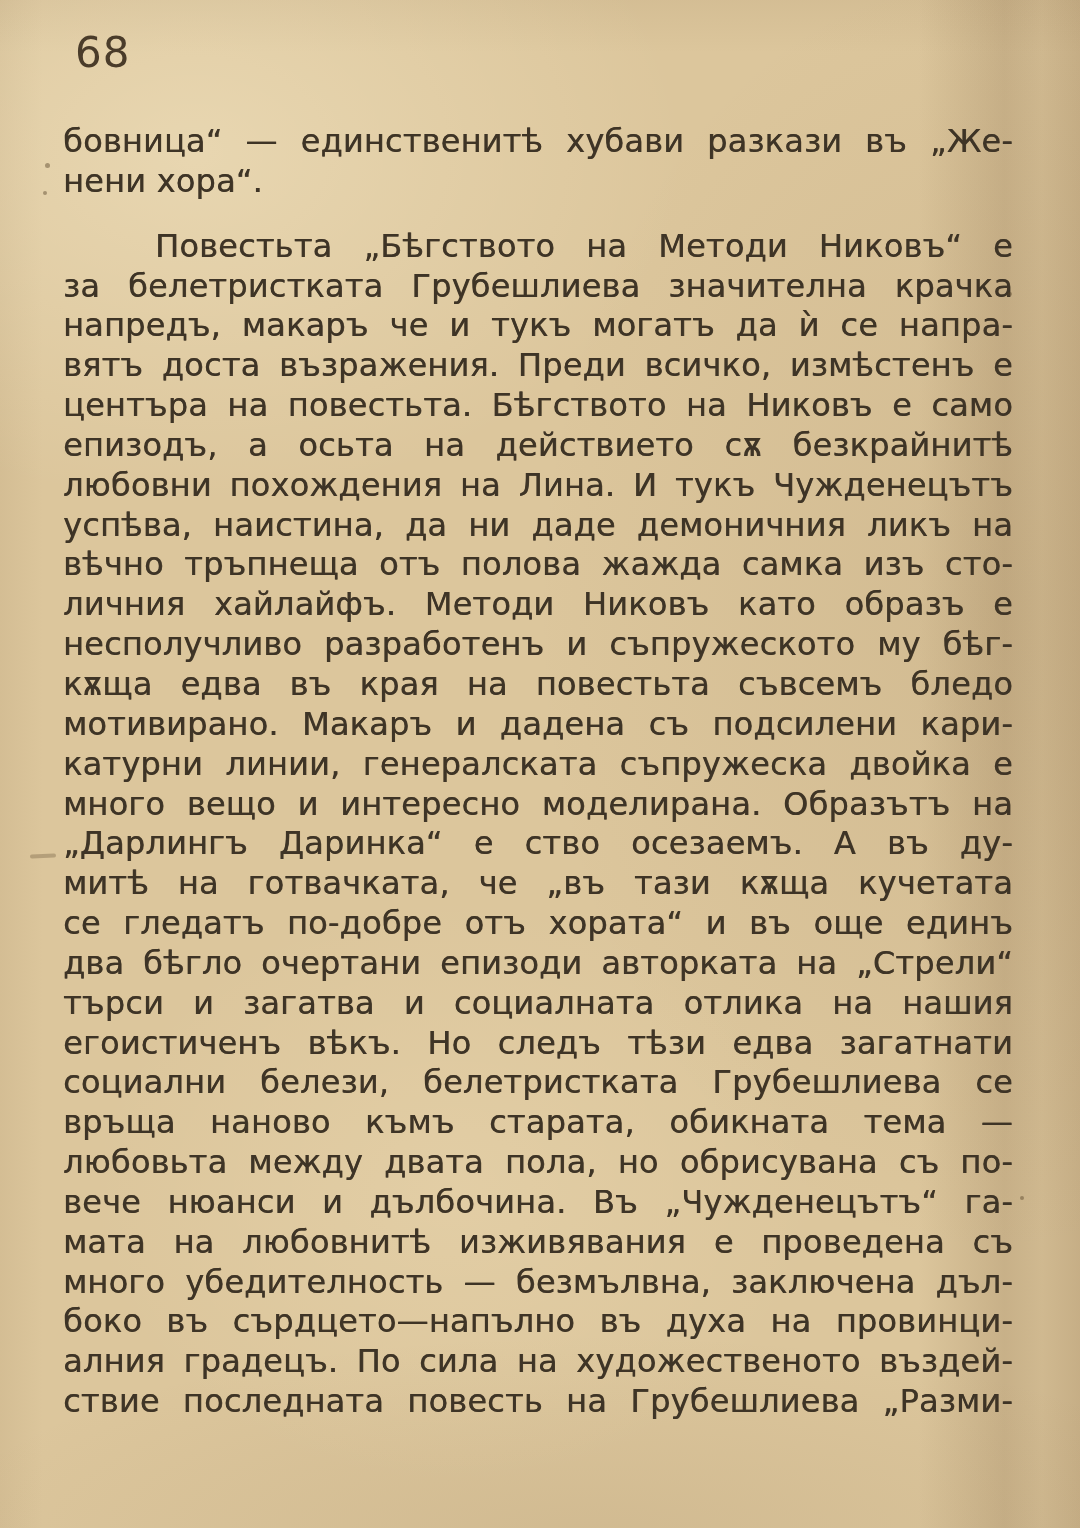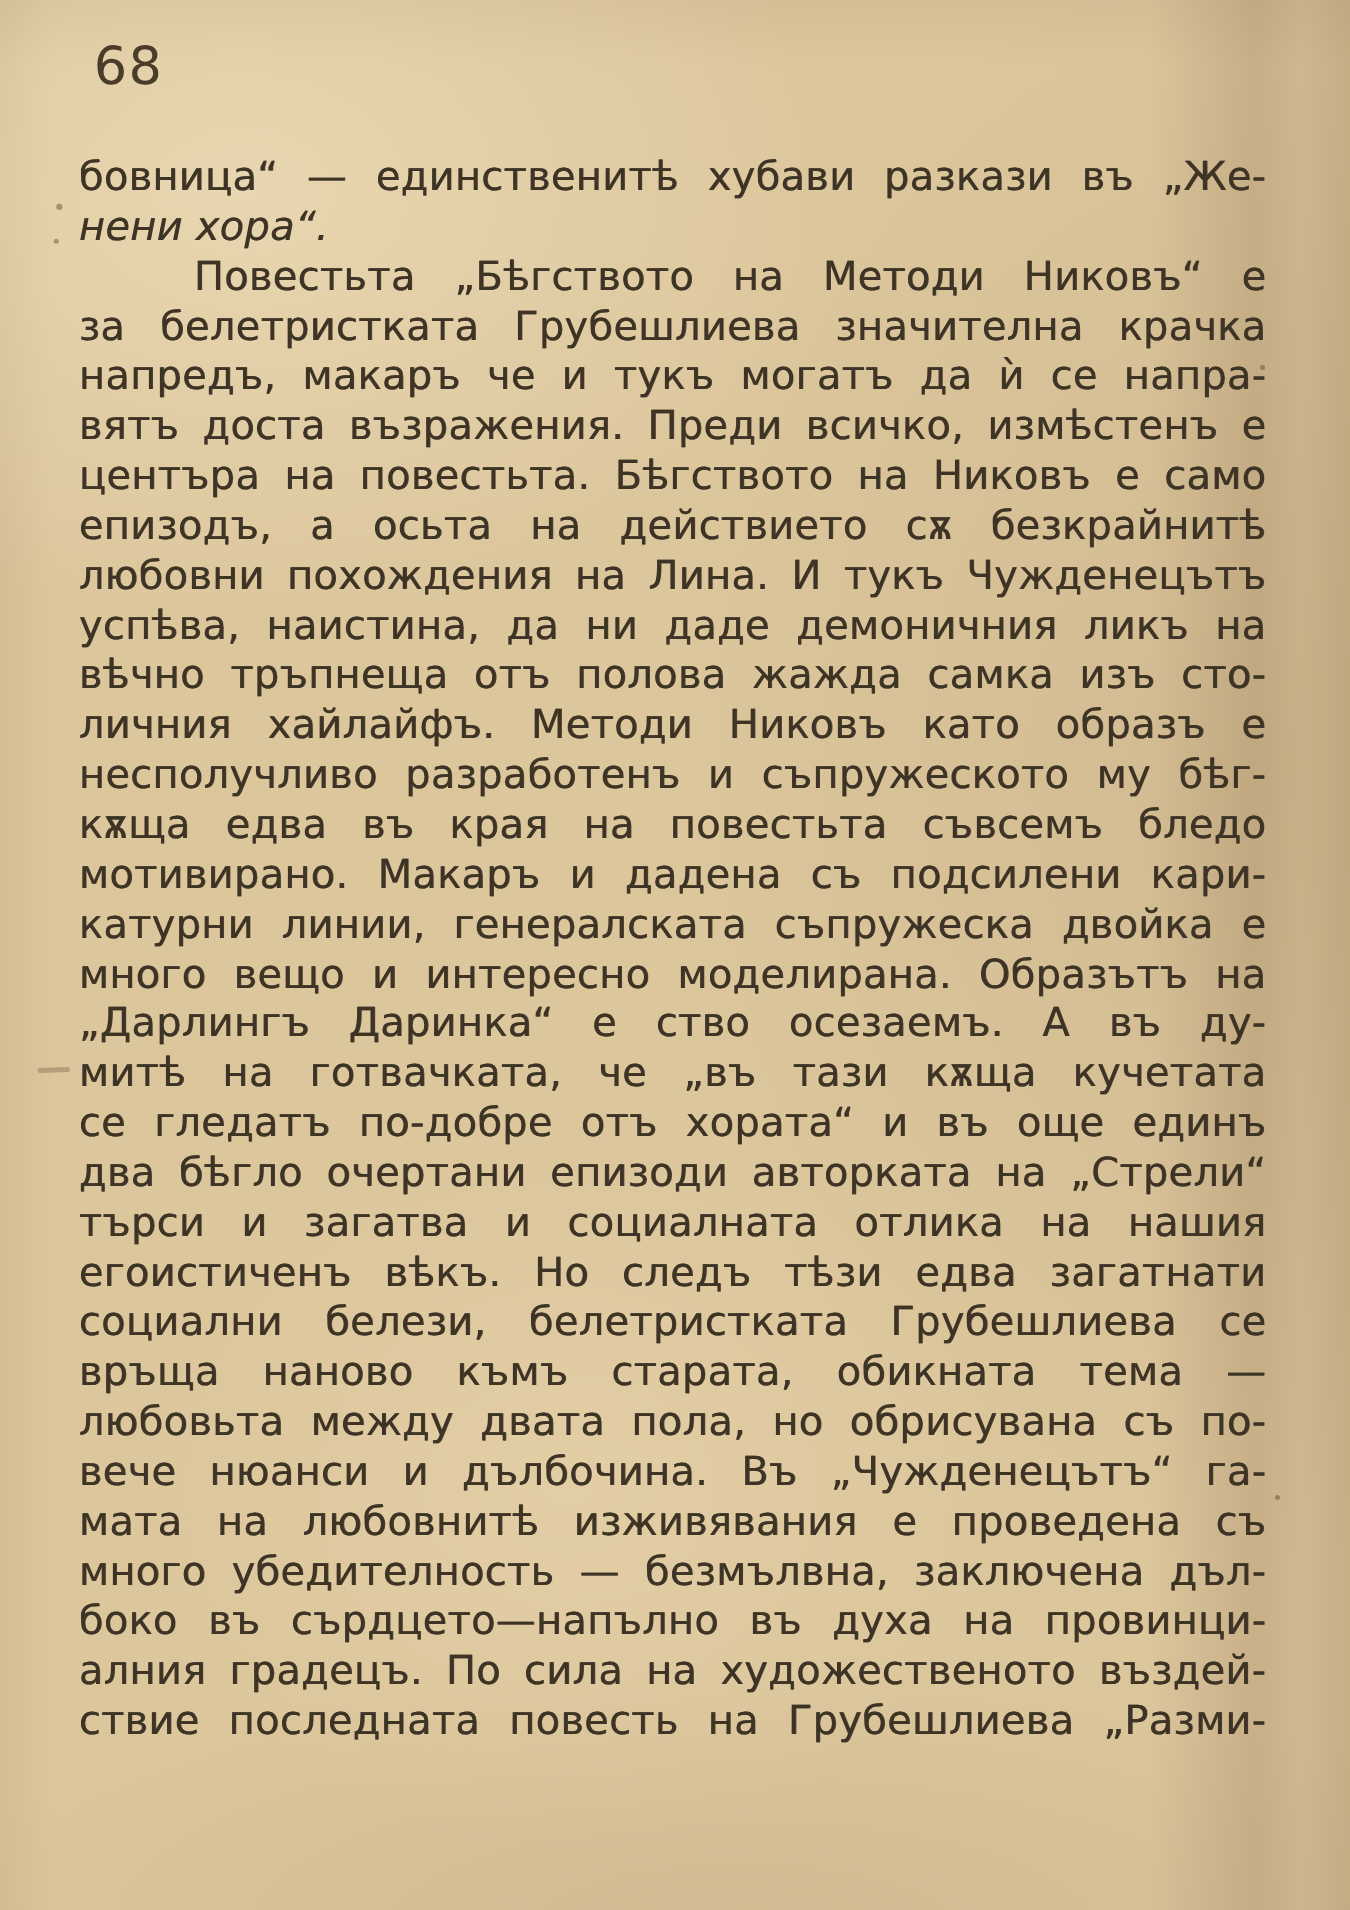--- a/index.html
+++ b/index.html
@@ -45,24 +45,24 @@
     line-height: 39.85px;
     letter-spacing: 0.2px;
     white-space: normal;
     text-align: justify;
     text-align-last: justify;
     text-shadow: 0.45px 0 0 rgba(62,52,38,0.85);
   }
   .line.left {
     text-align: right;
     text-align-last: left;
-    font-style: italic;
   }
   .line.justify-indent {
     text-indent: 92px;
+    margin-top: 25px;
   }
   
   .mark {
     position: absolute;
     background: rgba(88,68,42,0.45);
     border-radius: 50%;
   }
   .mark.dash {
     border-radius: 2px;
     background: rgba(88,68,42,0.30);

